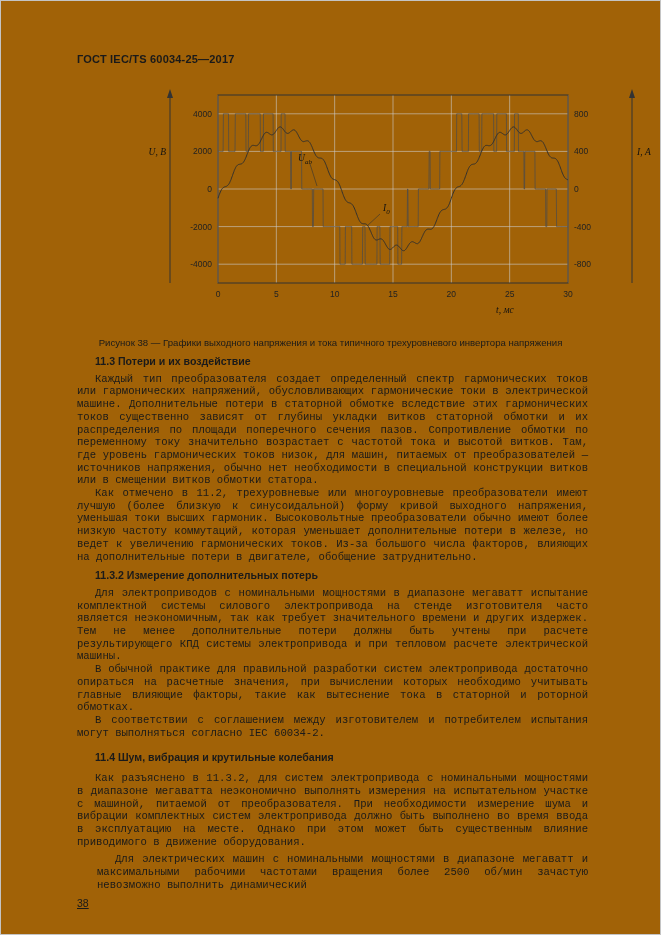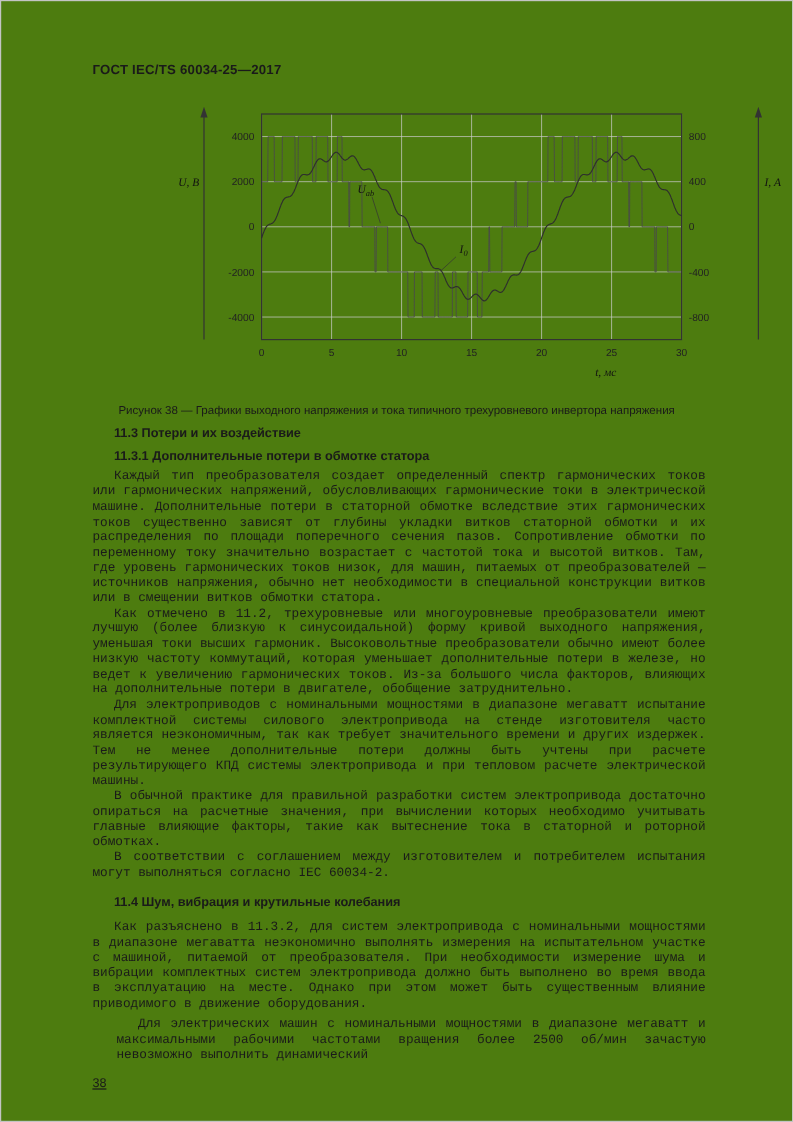--- a/index.html
+++ b/index.html
@@ -1,18 +1,18 @@
 <!DOCTYPE html>
 <html><head>
 <meta charset="utf-8">
 <style>
   html,body{margin:0;padding:0;background:#f2f2f2;}
   .page{
     position:relative;width:659px;height:933px;margin:0 auto;
-    background:#4d7c0f;border:1px solid #c4c4c4;
+    background:#a16207;border:1px solid #c4c4c4;
     font-family:"Liberation Sans",sans-serif;color:#1a1a1a;
     overflow:hidden;
   }
   .header{position:absolute;left:76px;top:52px;font-size:11px;font-weight:bold;letter-spacing:.2px;}
   .figure-wrap{position:absolute;top:86px;left:0;width:100%;display:flex;justify-content:flex-end;}
   svg text{font-family:"Liberation Sans",sans-serif;}
   .tick{font-size:8.5px;fill:#222;}
   .grid{stroke:#cccccc;stroke-width:0.6;}
   .frame{fill:none;stroke:#333;stroke-width:1;}
   .vcurve{fill:none;stroke:#4a4a4a;stroke-width:0.7;}
@@ -88,23 +88,23 @@
 
       <text class="curve-label" x="243" y="124"><tspan>I</tspan><tspan dy="2.5" font-size="7">0</tspan></text>
       <line class="leader" x1="240" y1="127" x2="227" y2="139"></line>
     </svg>
   </div>
 
   <div class="caption">Рисунок 38 — Графики выходного напряжения и тока типичного трехуровневого инвертора напряжения</div>
 
   <div class="body-text">
     <h4>11.3 Потери и их воздействие</h4>
-    <h4>11.3.1 Дополнительные потери в обмотке статора</h4>
     <p>Каждый тип преобразователя создает определенный спектр гармонических токов или гармонических напряжений, обусловливающих гармонические токи в электрической машине. Дополнительные потери в статорной обмотке вследствие этих гармонических токов существенно зависят от глубины укладки витков статорной обмотки и их распределения по площади поперечного сечения пазов. Сопротивление обмотки по переменному току значительно возрастает с частотой тока и высотой витков. Там, где уровень гармонических токов низок, для машин, питаемых от преобразователей — источников напряжения, обычно нет необходимости в специальной конструкции витков или в смещении витков обмотки статора.</p>
     <p>Как отмечено в 11.2, трехуровневые или многоуровневые преобразователи имеют лучшую (более близкую к синусоидальной) форму кривой выходного напряжения, уменьшая токи высших гармоник. Высоковольтные преобразователи обычно имеют более низкую частоту коммутаций, которая уменьшает дополнительные потери в железе, но ведет к увеличению гармонических токов. Из-за большого числа факторов, влияющих на дополнительные потери в двигателе, обобщение затруднительно.</p>
+    <h4>11.3.2 Измерение дополнительных потерь</h4>
     <p>Для электроприводов с номинальными мощностями в диапазоне мегаватт испытание комплектной системы силового электропривода на стенде изготовителя часто является неэкономичным, так как требует значительного времени и других издержек. Тем не менее дополнительные потери должны быть учтены при расчете результирующего КПД системы электропривода и при тепловом расчете электрической машины.</p>
     <p>В обычной практике для правильной разработки систем электропривода достаточно опираться на расчетные значения, при вычислении которых необходимо учитывать главные влияющие факторы, такие как вытеснение тока в статорной и роторной обмотках.</p>
     <p>В соответствии с соглашением между изготовителем и потребителем испытания могут выполняться согласно IEC 60034-2.</p>
     <h4 class="spaced">11.4 Шум, вибрация и крутильные колебания</h4>
     <p>Как разъяснено в 11.3.2, для систем электропривода с номинальными мощностями в диапазоне мегаватта неэкономично выполнять измерения на испытательном участке с машиной, питаемой от преобразователя. При необходимости измерение шума и вибрации комплектных систем электропривода должно быть выполнено во время ввода в эксплуатацию на месте. Однако при этом может быть существенным влияние приводимого в движение оборудования.</p>
     <p class="gap">Для электрических машин с номинальными мощностями в диапазоне мегаватт и максимальными рабочими частотами вращения более 2500 об/мин зачастую невозможно выполнить динамический</p>
   </div>
 
   <div class="pageno">38</div>
 </div>

